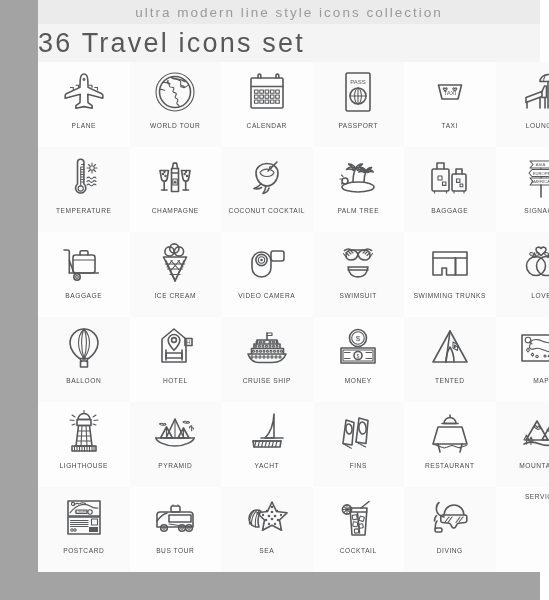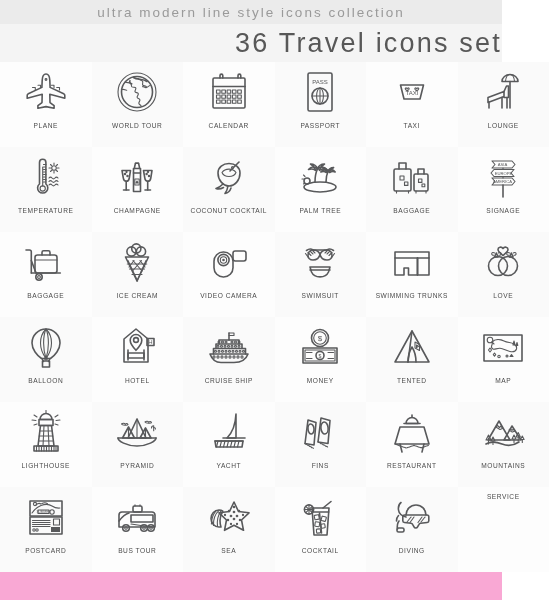--- a/index.html
+++ b/index.html
@@ -11,21 +11,22 @@
     width: 549px;
     height: 600px;
     background: #ffffff;
     font-family: "Liberation Sans", sans-serif;
     overflow: hidden;
   }
   #page {
     width: 502px;
     height: 600px;
     position: relative;
-    background: #f9a8d4;
+    background: #a3a3a3;
+    padding-left: 38px;
   }
 
   
   .header-band-top {
     height: 24px;
     background: #ebebeb;
     display: flex;
     align-items: center;
     justify-content: center;
   }
@@ -35,21 +36,21 @@
     color: #9a9a9a;
     font-weight: 300;
     white-space: nowrap;
     font-family: "Liberation Sans", sans-serif;
   }
   .header-band-bottom {
     height: 38px;
     background: #f4f4f4;
     display: flex;
     align-items: center;
-    justify-content: flex-end;
+    justify-content: flex-start;
   }
   .title {
     font-size: 27px;
     letter-spacing: 2.2px;
     color: #585858;
     font-weight: 300;
     white-space: nowrap;
     font-family: "Liberation Sans", sans-serif;
   }
 

